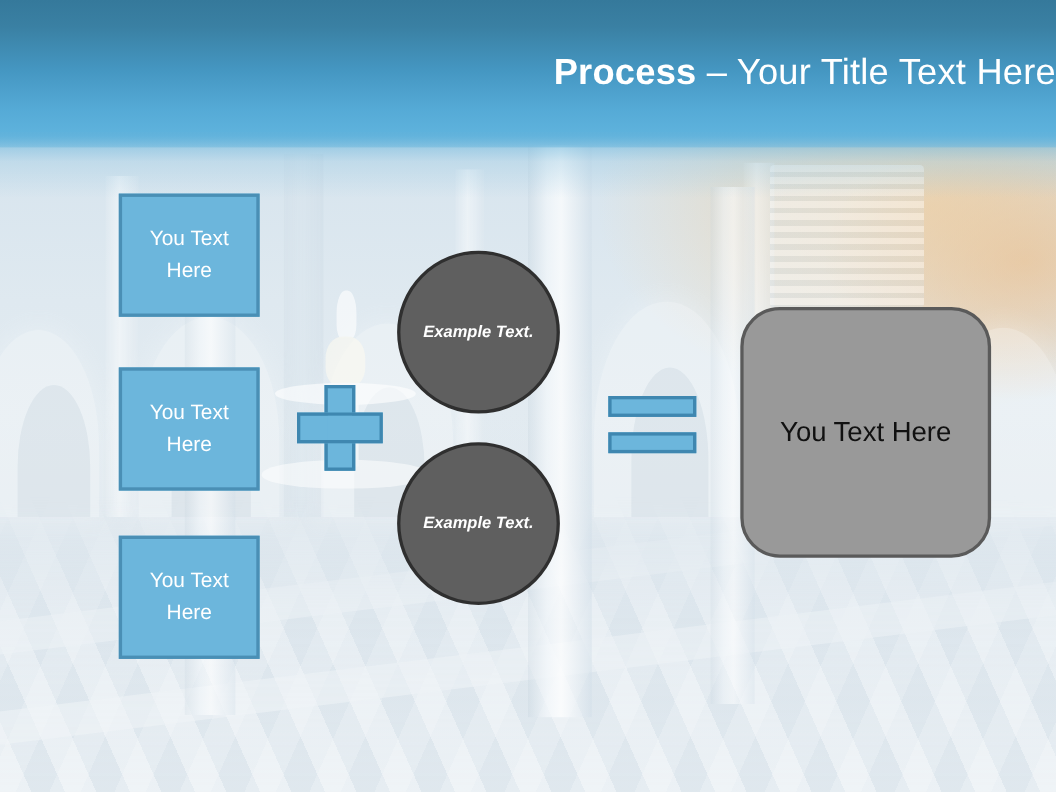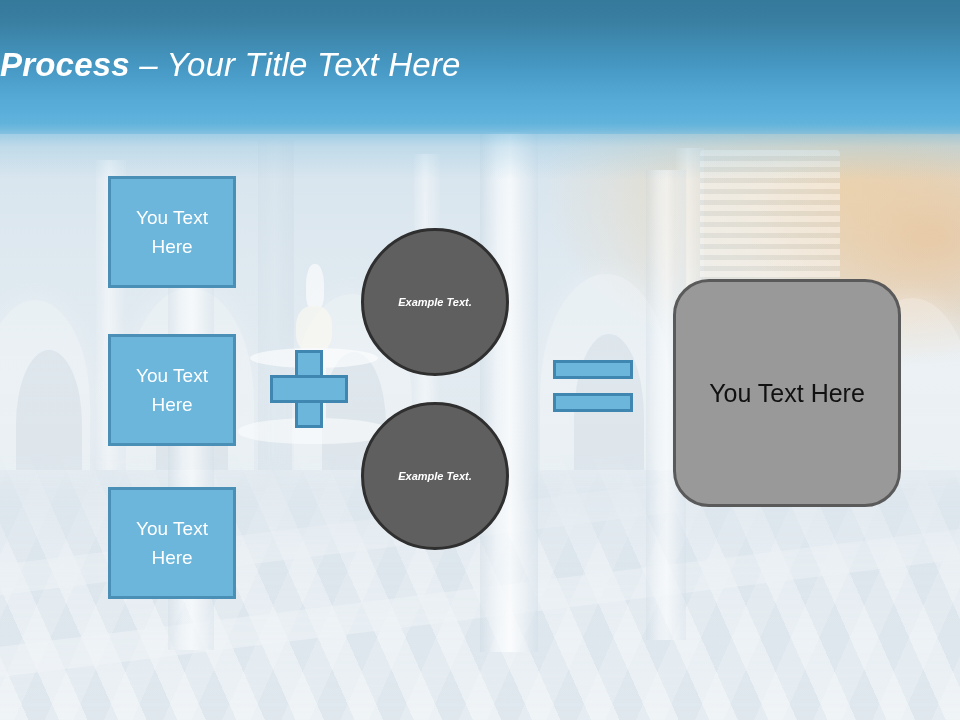--- a/index.html
+++ b/index.html
@@ -184,27 +184,26 @@
     left: 0; right: 0;
     top: 120px;
     height: 60px;
     background: linear-gradient(to bottom, rgba(96,178,219,0.75) 0%, rgba(150,200,226,0.35) 45%, rgba(210,228,238,0) 100%);
   }
 
   .slide-title {
     position: absolute;
     left: 0; right: 0;
     top: 47px;
-    text-align: left;
+    text-align: right;
     color: #ffffff;
     font-size: 33px;
     line-height: 1.1;
     letter-spacing: 0.2px;
     white-space: nowrap;
-    font-style: italic;
   }
   .slide-title .t-bold { font-weight: 700; }
   .slide-title .t-reg  { font-weight: 400; }
 
   
   .blue-box {
     position: absolute;
     width: 128px;
     height: 112px;
     background: #6cb6dc;
@@ -262,21 +261,21 @@
     height: 148px;
     border-radius: 50%;
     background: #5f5f5f;
     border: 3px solid #2f2f2f;
     box-sizing: border-box;
     display: flex;
     align-items: center;
     justify-content: center;
     text-align: center;
     color: #ffffff;
-    font-size: 11px;
+    font-size: 15px;
     font-weight: 700;
     font-style: italic;
     line-height: 1.5;
   }
   .gray-circle.c1 { left: 361px; top: 228px; }
   .gray-circle.c2 { left: 361px; top: 402px; }
 
   
   .op-equals {
     position: absolute;

